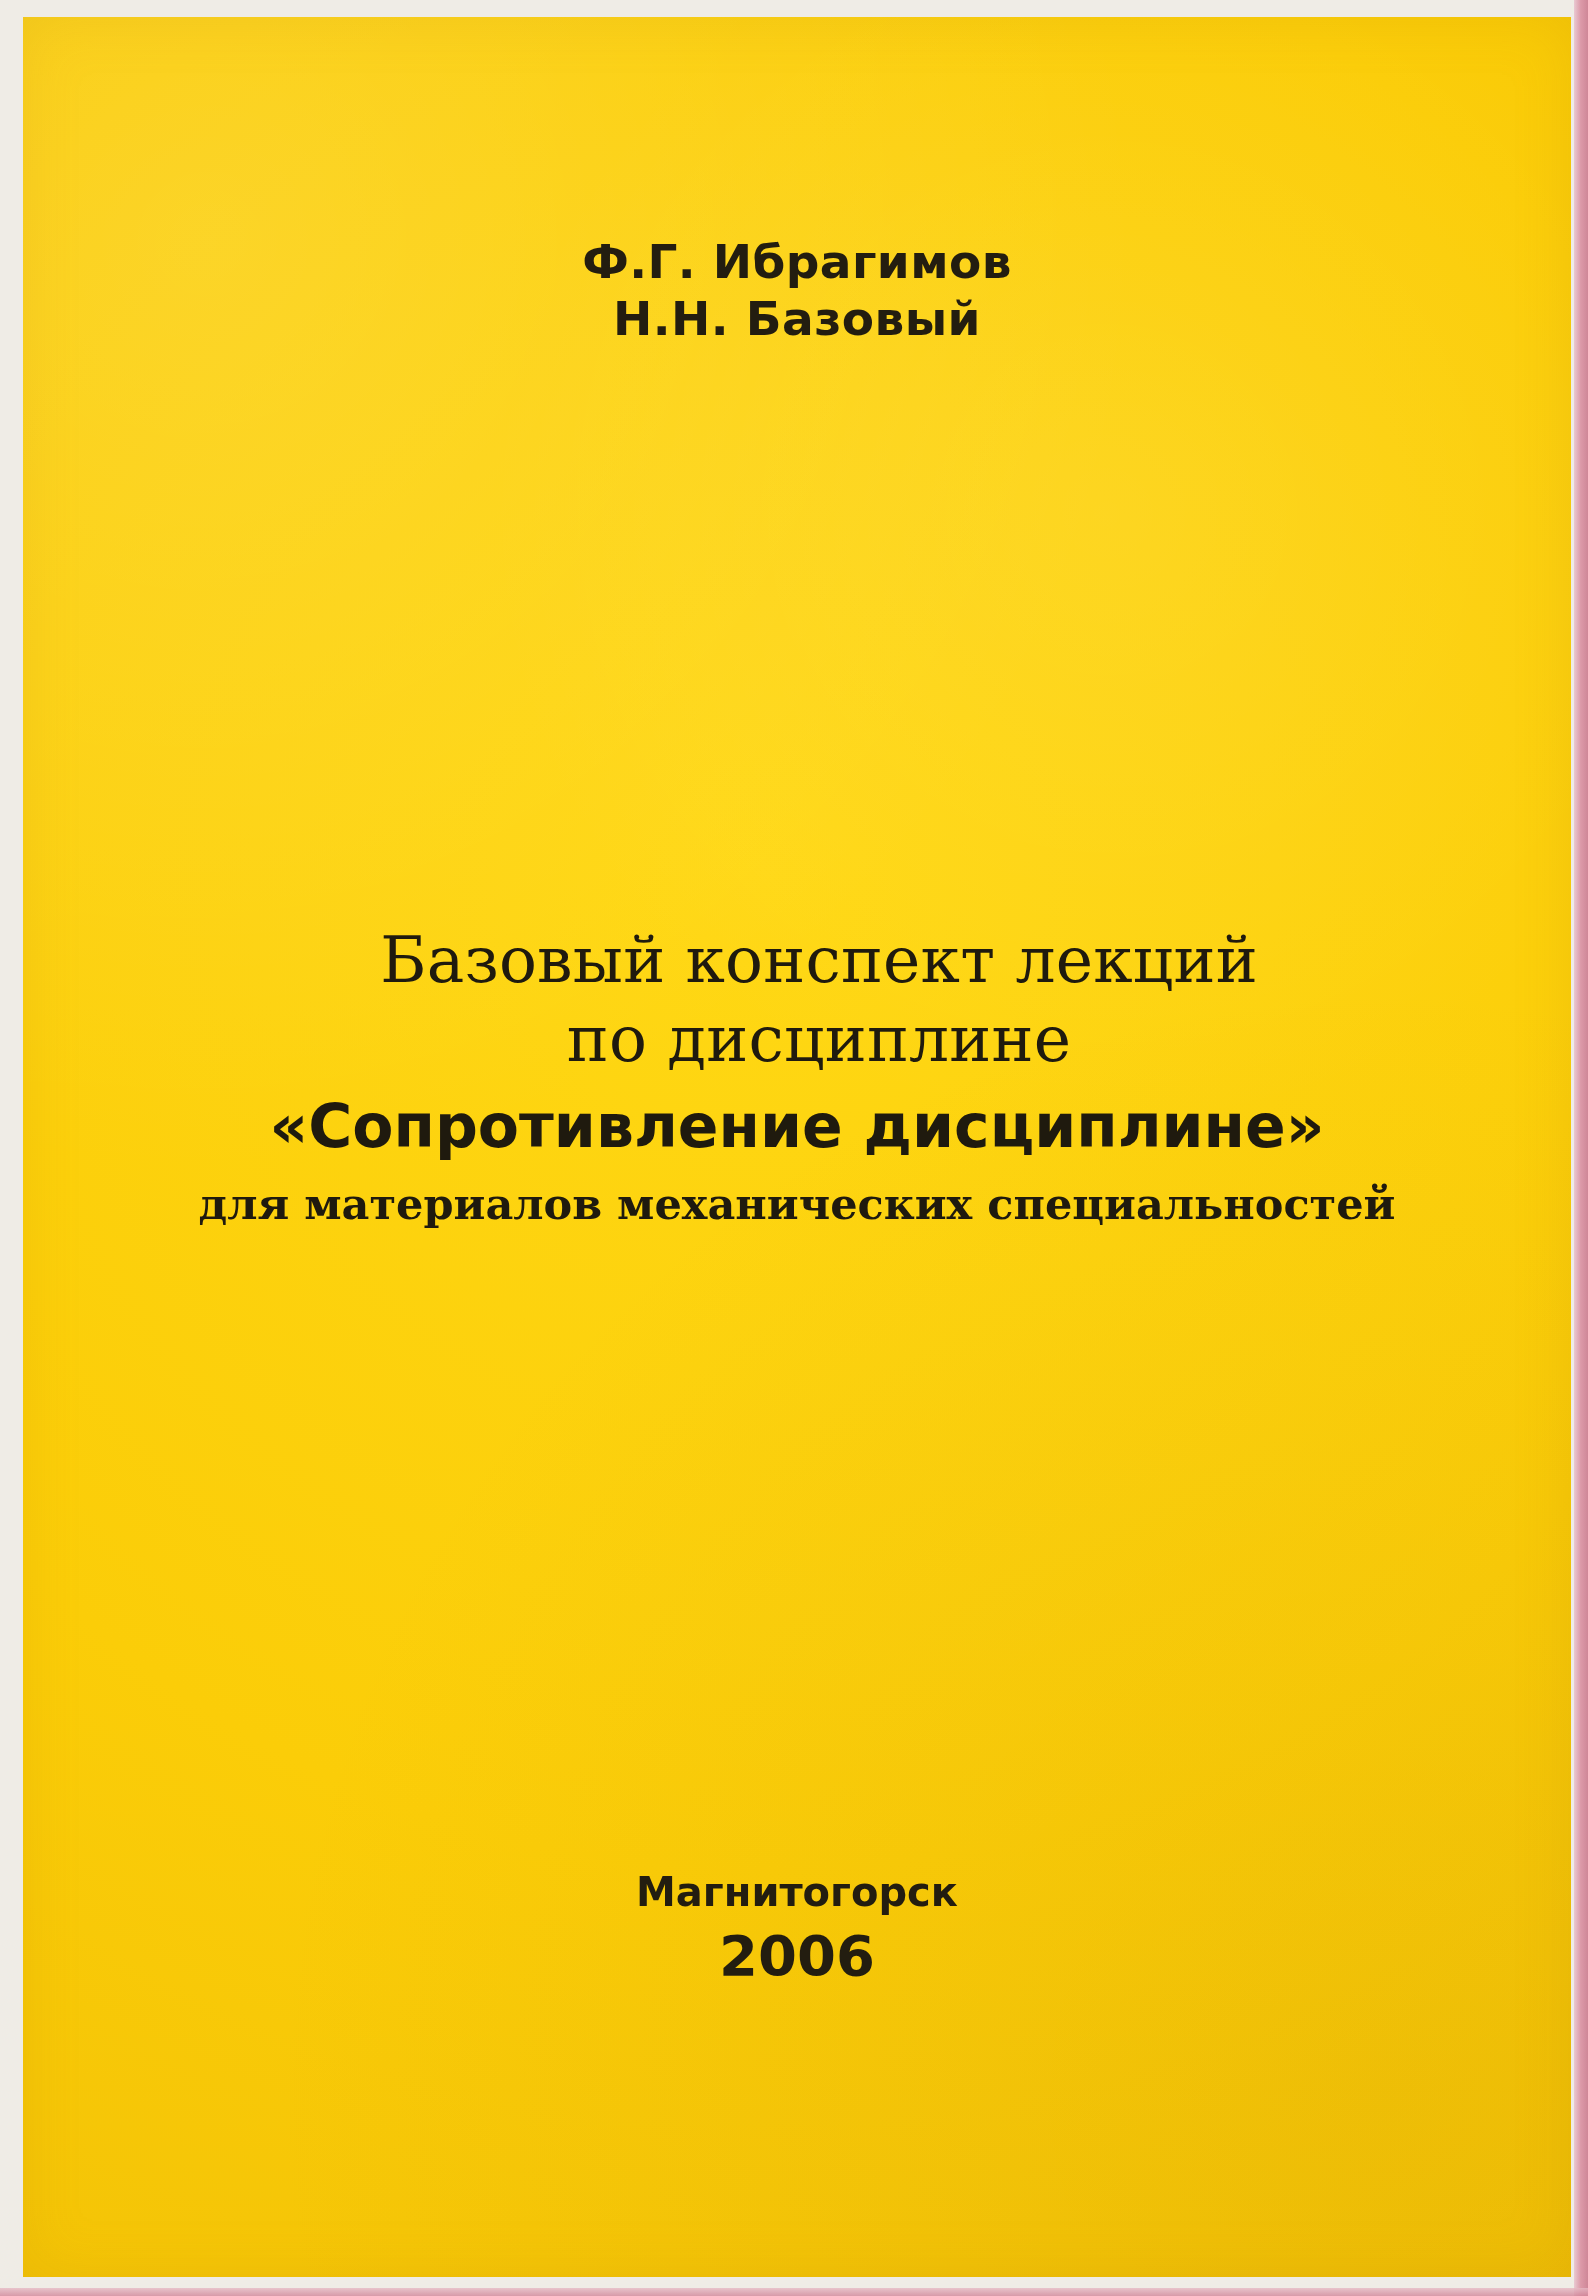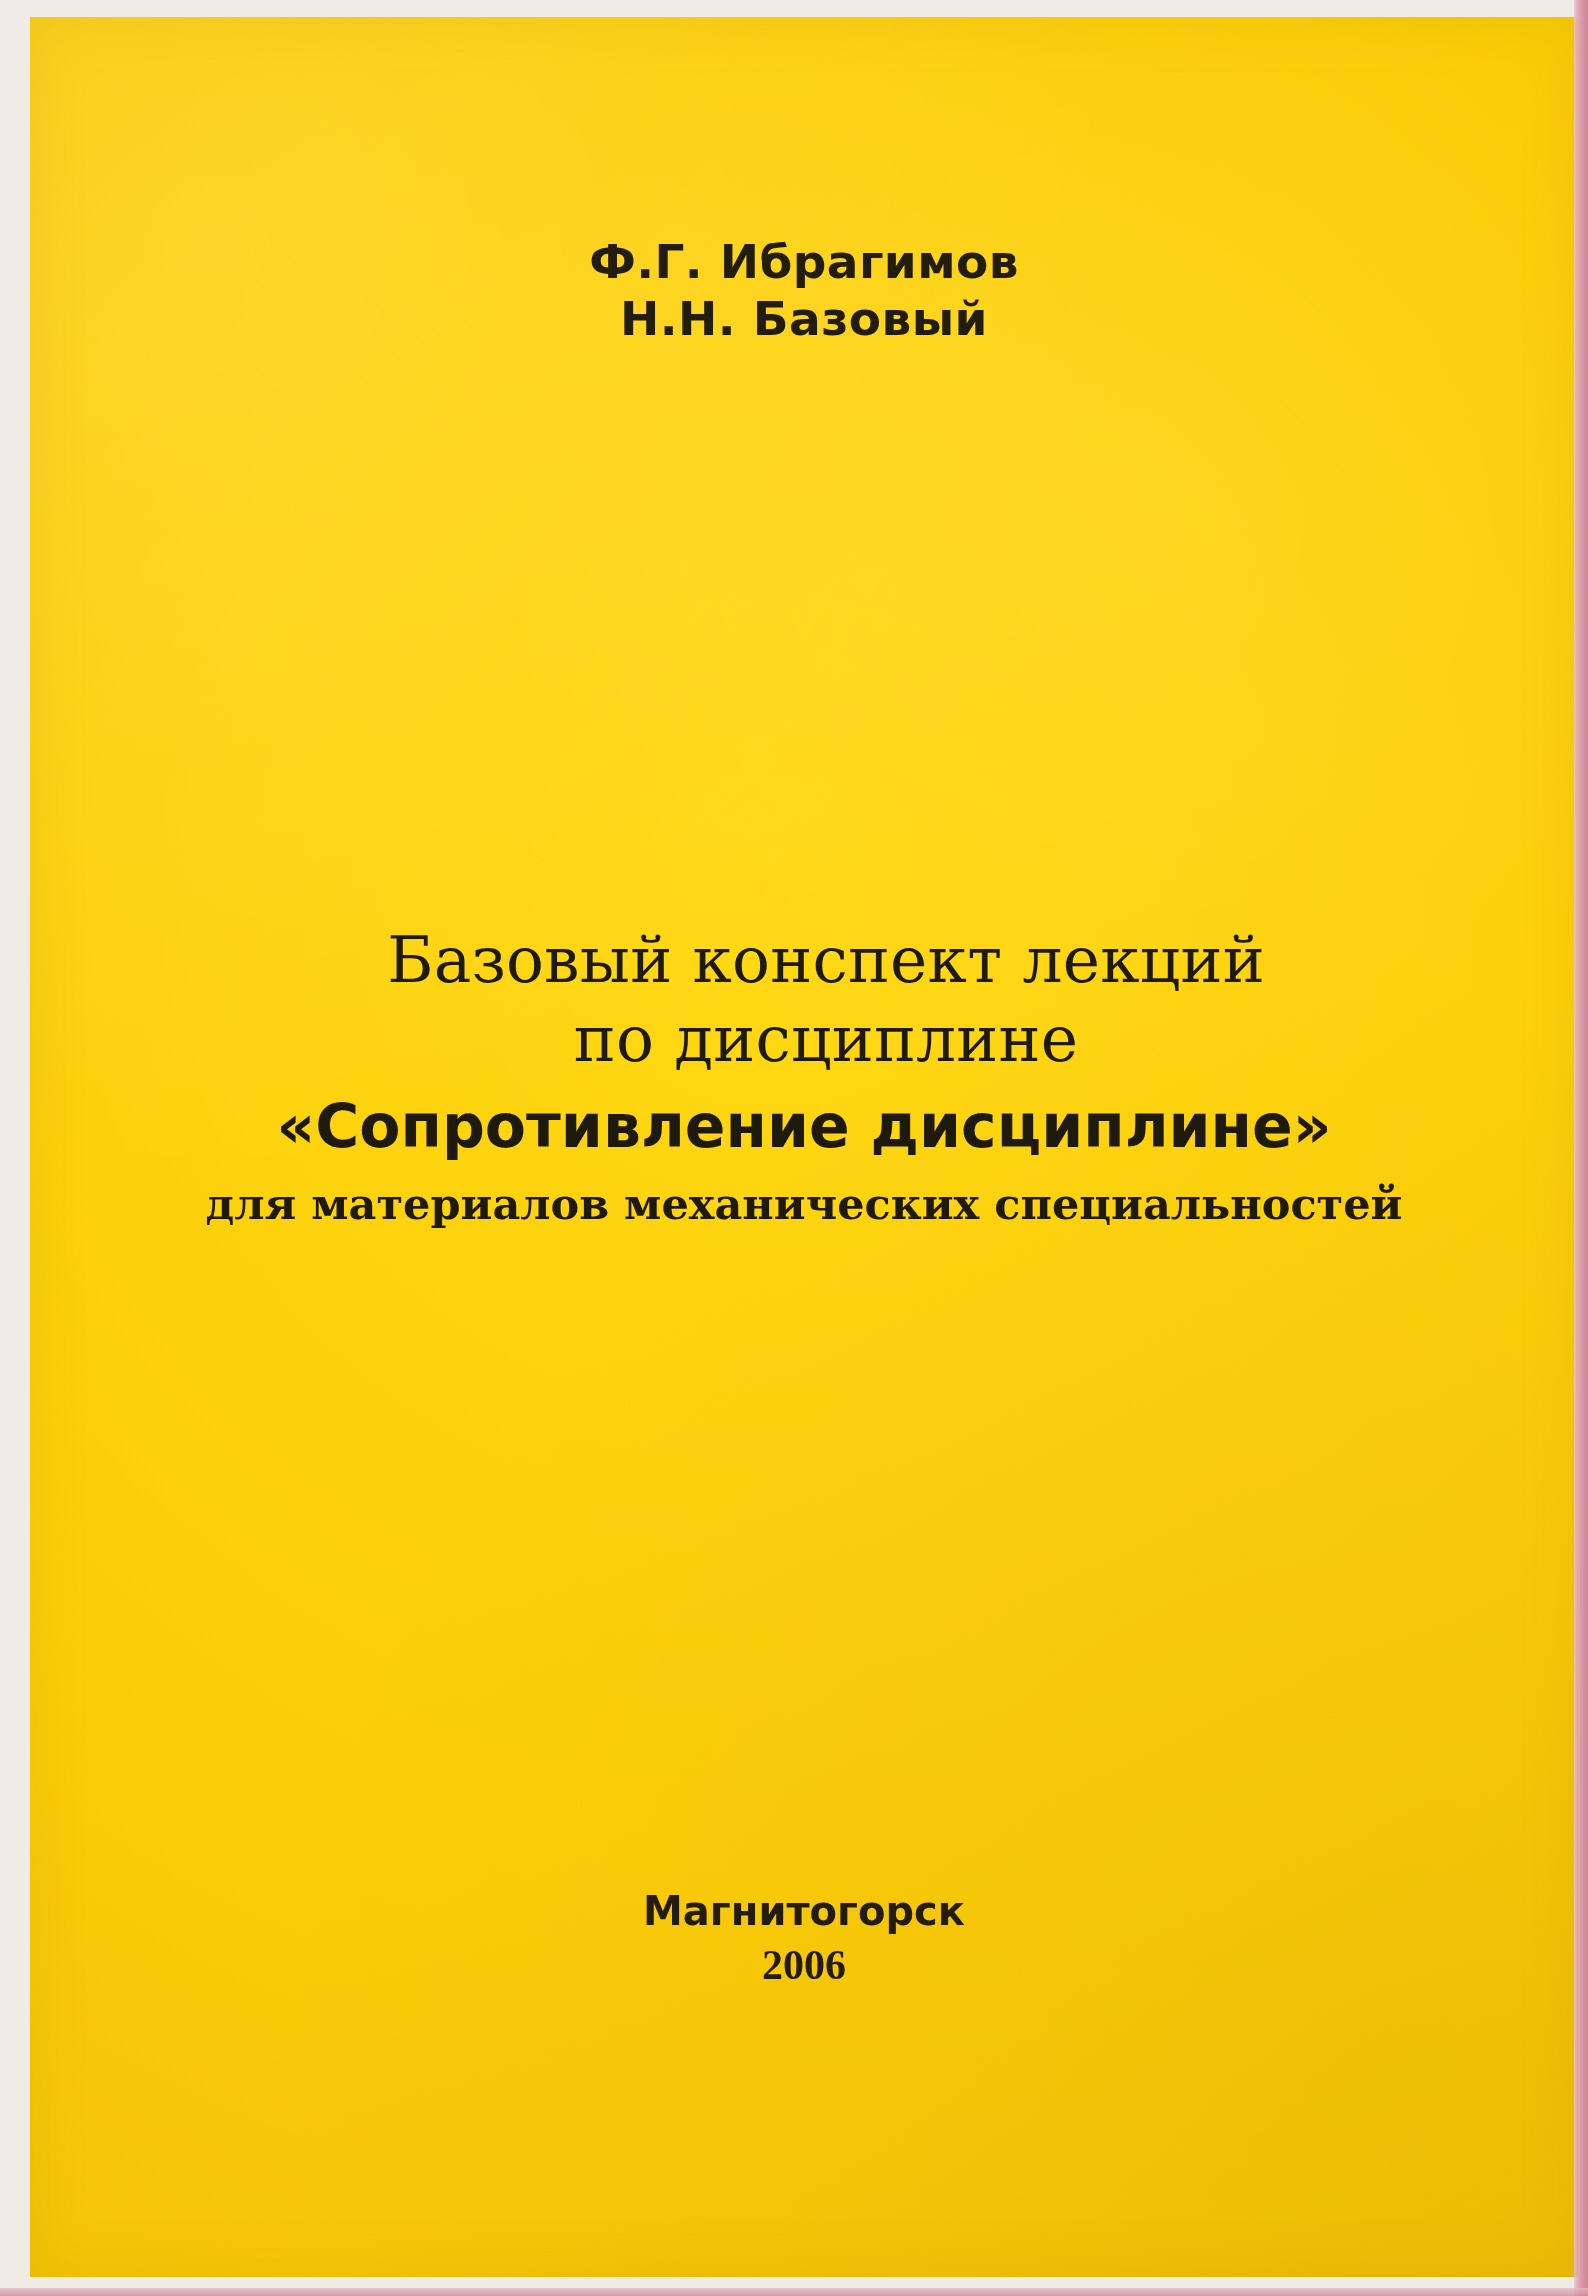--- a/index.html
+++ b/index.html
@@ -38,21 +38,21 @@
     bottom: 0;
     width: 100%;
     height: 9.5px;
     background: linear-gradient(to bottom, #e6b9c4 0%, #cf8094 100%);
     opacity: .8;
   }
 
   
   .cover {
     position: absolute;
-    left: 30px;
+    left: 23px;
     top: 17px;
     width: 1548px;
     height: 2260px;
     background:
       radial-gradient(ellipse 120% 80% at 48% 38%, #ffd814 0%, #fbcd08 55%, #f1c006 100%);
     box-shadow: inset 0 0 57px rgba(190,140,0,0.18);
   }
   
   .cover::after {
     content: "";
@@ -124,21 +124,21 @@
     left: 0;
     width: 100%;
     text-align: center;
     color: #231d10;
     font-family: "DejaVu Sans", sans-serif;
     font-weight: bold;
     font-size: 40px;
     line-height: 1.32;
   }
   .imprint .line { display: block; }
-  .imprint .year { font-size: 42px; font-family: Liberation Serif, serif; }
+  .imprint .year { font-size: 56px; }
 </style>
 </head>
 <body>
 
 <div class="scan-page">
 
   <div class="cover">
     <div class="cover-inner">
 
       <div class="authors">

